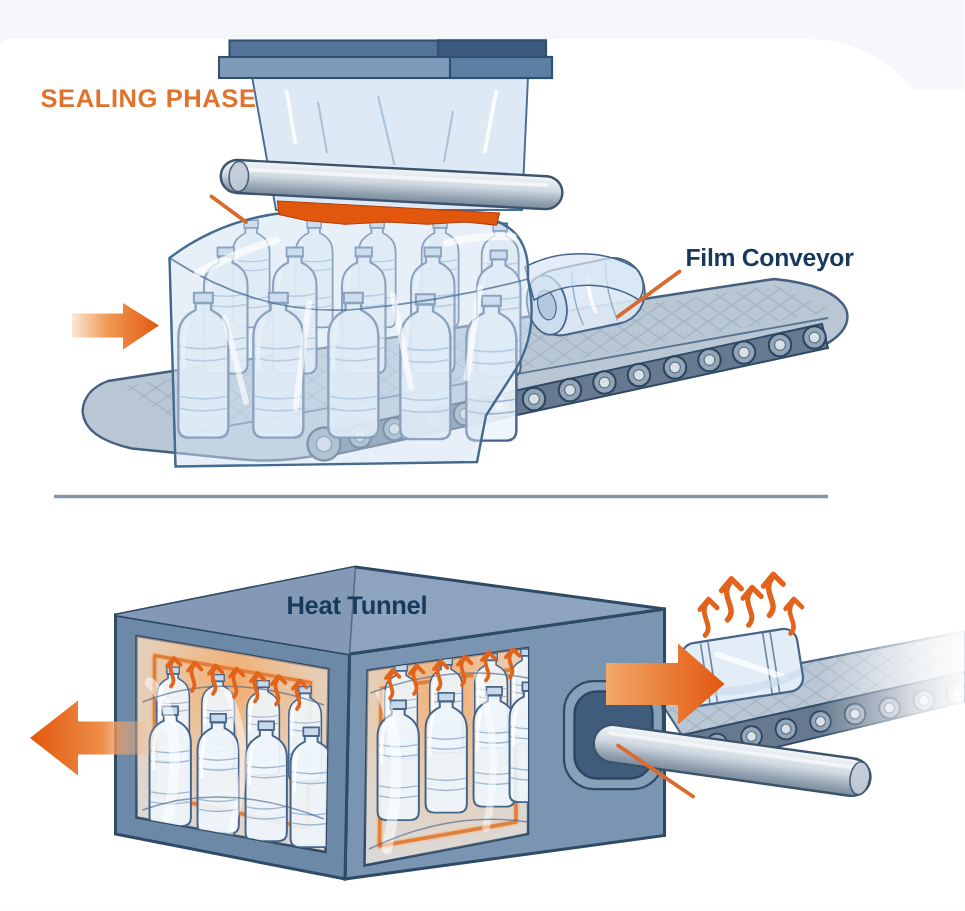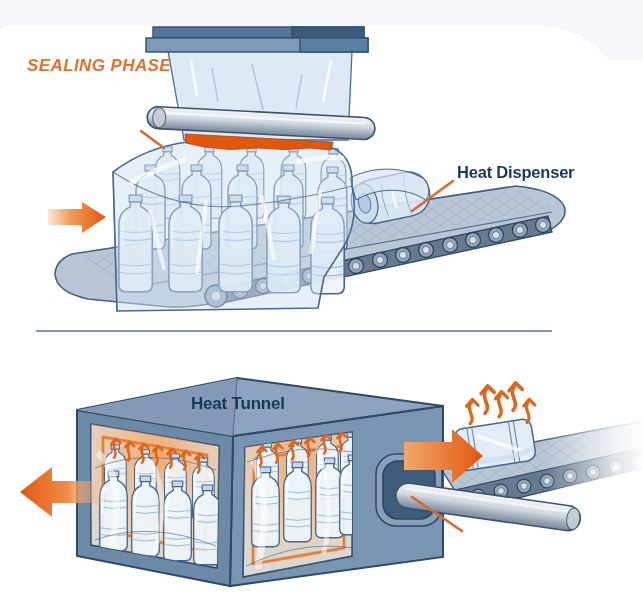--- a/index.html
+++ b/index.html
@@ -286,16 +286,16 @@
       <use href="#heatWave" transform="translate(499,388) scale(1.2)"></use>
       <use href="#heatWave" transform="translate(513,379) scale(1.3)"></use>
       <use href="#heatWave" transform="translate(527,396) scale(1.1)"></use>
     </g>
 
     <polygon points="20,492 52,467 52,481 108,481 108,503 52,503 52,517" fill="url(#gArrowL)"></polygon>
 
     <line x1="412" y1="497" x2="462" y2="531" stroke="#d96b2e" stroke-width="2.6" stroke-linecap="round"></line>
   </svg>
 
-  <div class="lbl phase-title" style="left:27px; top:57px;font-style:italic;">SEALING PHASE</div>
-  <div class="lbl part-label" style="left:457px; top:163px;">Heat Dispenser</div>
+  <div class="lbl phase-title" style="left:27px; top:57px;">SEALING PHASE</div>
+  <div class="lbl part-label" style="left:457px; top:163px;">Film Conveyor</div>
   <div class="lbl part-label" style="left:191px; top:395px; font-size:17px;">Heat Tunnel</div>
 </div>
 
 </body></html>

